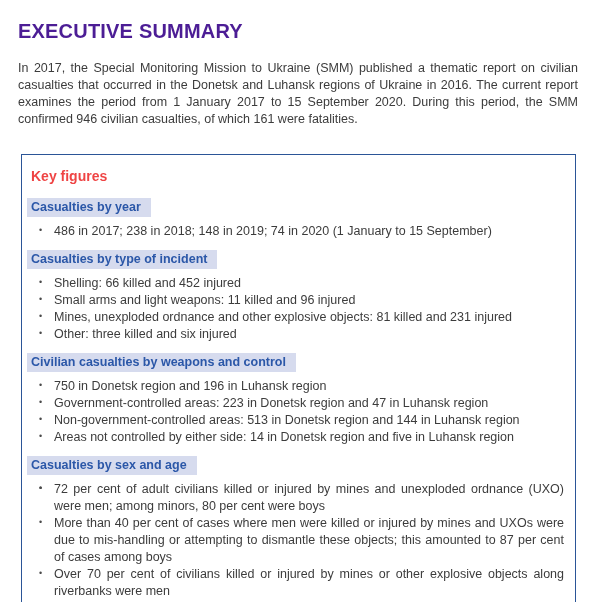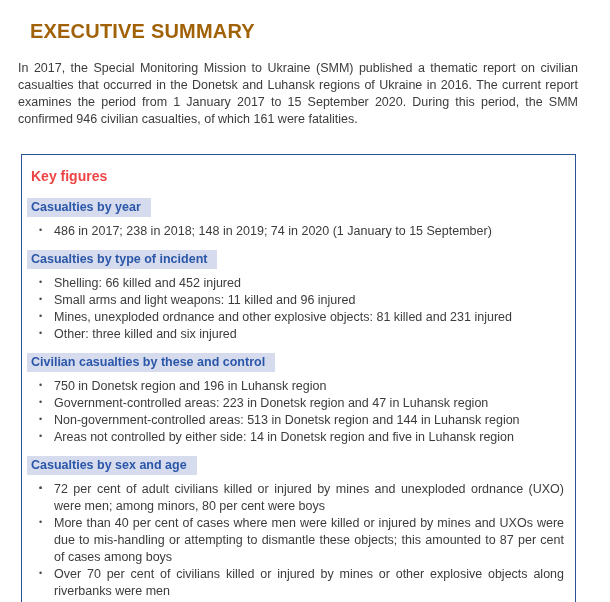--- a/index.html
+++ b/index.html
@@ -11,24 +11,24 @@
     width: 610px;
     height: 602px;
     font-family: "Liberation Sans", "DejaVu Sans", sans-serif;
     color: #3c3c3c;
     overflow: hidden;
   }
   .doc {
     padding: 18px 14px 0 18px;
   }
   .page-title {
-    margin: 2px 0 17px 12px;
+    margin: 2px 0 17px 0;
     font-size: 20px;
     font-weight: bold;
-    color: #a16207;
+    color: #4c1d95;
     letter-spacing: 0.2px;
   }
   .intro {
     margin: 0 0 26px 0;
     width: 560px;
     font-size: 12.5px;
     line-height: 17px;
     text-align: justify;
     color: #3c3c3c;
   }
@@ -108,21 +108,21 @@
       <ul class="bullets">
         <li><span class="bm">•</span><span>Shelling: 66 killed and 452 injured</span></li>
         <li><span class="bm">•</span><span>Small arms and light weapons: 11 killed and 96 injured</span></li>
         <li><span class="bm">•</span><span>Mines, unexploded ordnance and other explosive objects: 81 killed and 231 injured</span></li>
         <li><span class="bm">•</span><span>Other: three killed and six injured</span></li>
       </ul>
     </div>
 
     <div class="section">
       <div class="sec-head">
-        <span class="hl">Civilian casualties by these and control</span>
+        <span class="hl">Civilian casualties by weapons and control</span>
       </div>
       <ul class="bullets">
         <li><span class="bm">•</span><span>750 in Donetsk region and 196 in Luhansk region</span></li>
         <li><span class="bm">•</span><span>Government-controlled areas: 223 in Donetsk region and 47 in Luhansk region</span></li>
         <li><span class="bm">•</span><span>Non-government-controlled areas: 513 in Donetsk region and 144 in Luhansk region</span></li>
         <li><span class="bm">•</span><span>Areas not controlled by either side: 14 in Donetsk region and five in Luhansk region</span></li>
       </ul>
     </div>
 
     <div class="section">

